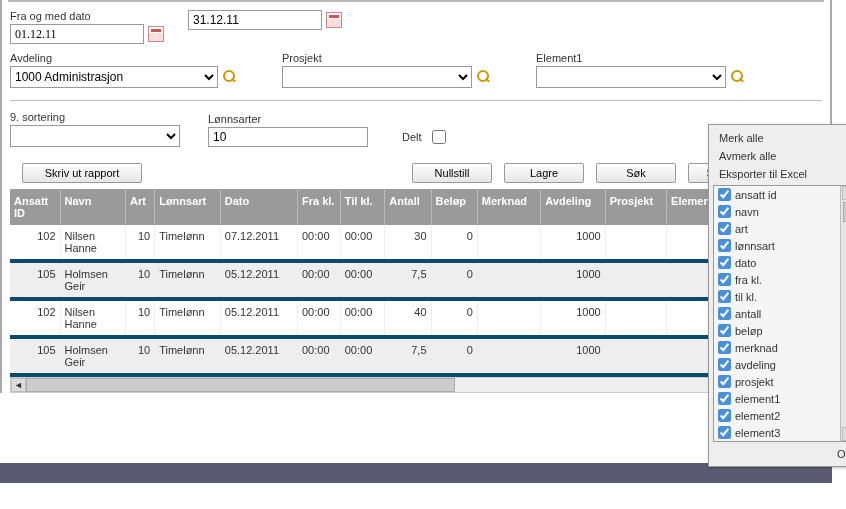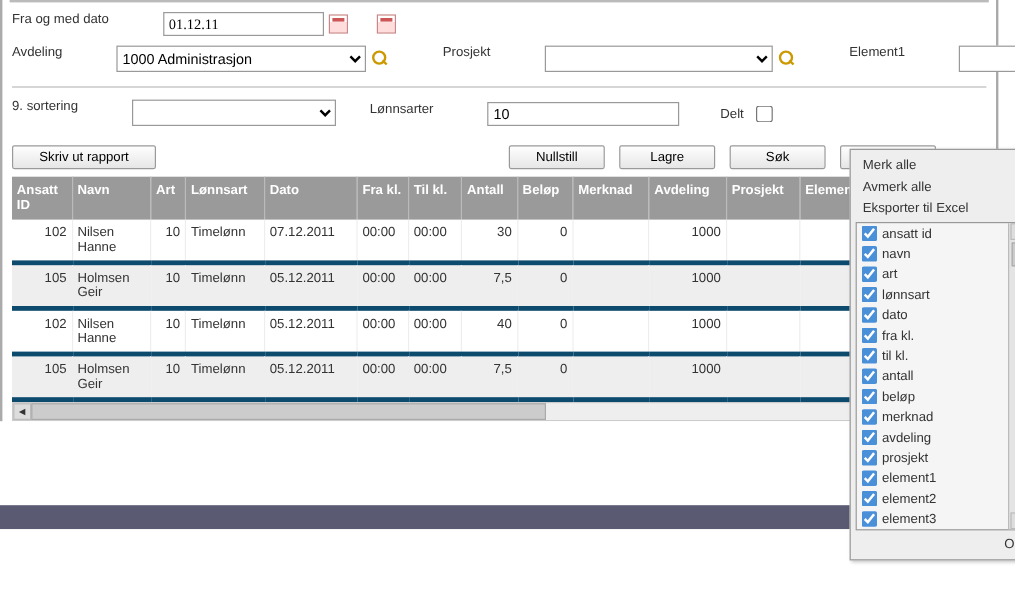--- a/index.html
+++ b/index.html
@@ -14,21 +14,21 @@
   .frame {
     border-left: 2px solid #aaa;
     border-right: 2px solid #aaa;
     padding: 0;
     width: 832px;
     margin: 0;
   }
   .top-rule { border-top: 2px solid #bbb; height:0; margin:0 6px 4px 6px; position:relative; }
   .filters { padding: 4px 8px 2px 8px; }
   .row { display: flex; gap: 24px; margin-bottom: 8px; }
-  .field { display: flex; flex-direction: row; gap: 45px; }
+  .field { display: flex; flex-direction: column; }
   .field-label { color: #333; font-size: 11px; margin-bottom: 2px; }
   .inline-input { display:flex; align-items:center; gap:4px; }
   input[type=text] {
     border: 1px solid #999;
     height: 20px;
     padding: 1px 4px;
     font-family: inherit;
     font-size: 12px;
     background: #fff;
   }
@@ -62,21 +62,21 @@
     border: 1px solid #999;
     background: linear-gradient(#fefefe, #e6e6e6);
     padding: 3px 14px;
     font-family: inherit;
     font-size: 11px;
     cursor: pointer;
     min-width: 80px;
     text-align:center;
     border-radius:2px;
   }
-  .btn-row { display:flex; gap:12px; padding:6px 8px; align-items:flex-end; }
+  .btn-row { display:flex; gap:12px; padding:6px 20px; align-items:flex-end; }
   .btn-row .spacer { flex:1; }
   .rule { border-top: 1px solid #bbb; margin: 2px 8px 6px 8px; }
   .grid-wrap { margin: 0 8px; overflow-x:auto; width: 812px; }
   table.grid { border-collapse: collapse; table-layout:auto; width: 100%; }
   table.grid th {
     background: #9a9a9a;
     color: #fff;
     font-weight: bold;
     font-size: 11px;
     text-align: left;
@@ -153,20 +153,21 @@
     <div class="row">
       <div class="field">
         <span class="field-label">Fra og med dato</span>
         <div class="inline-input">
           <input type="text" style="width: 134px; font-family: Liberation Serif, serif;" value="01.12.11">
           <span class="cal-icon"></span>
         </div>
       </div>
       <div class="field">
         <div class="inline-input">
+          <input type="text" style="width: 134px;" value="31.12.11">
           <span class="cal-icon"></span>
         </div>
       </div>
     </div>
 
     <div class="row">
       <div class="field">
         <span class="field-label">Avdeling</span>
         <div class="inline-input">
           <select style="width:208px">

